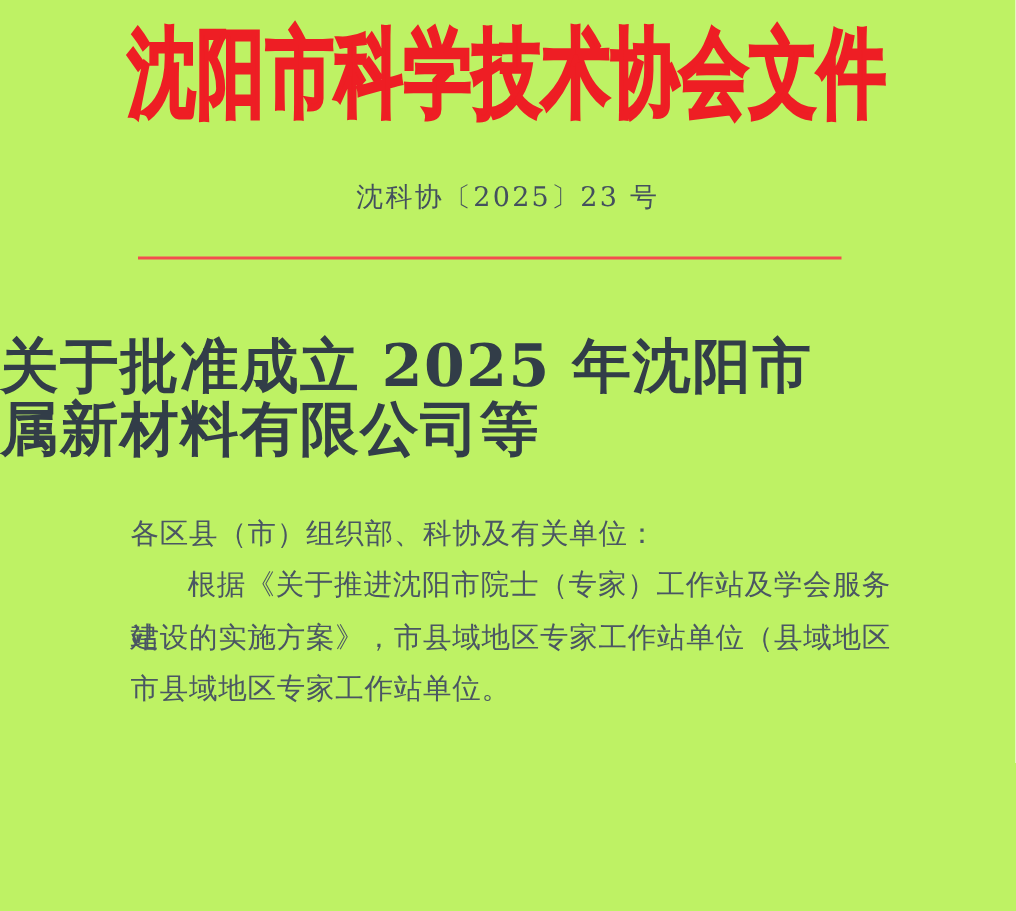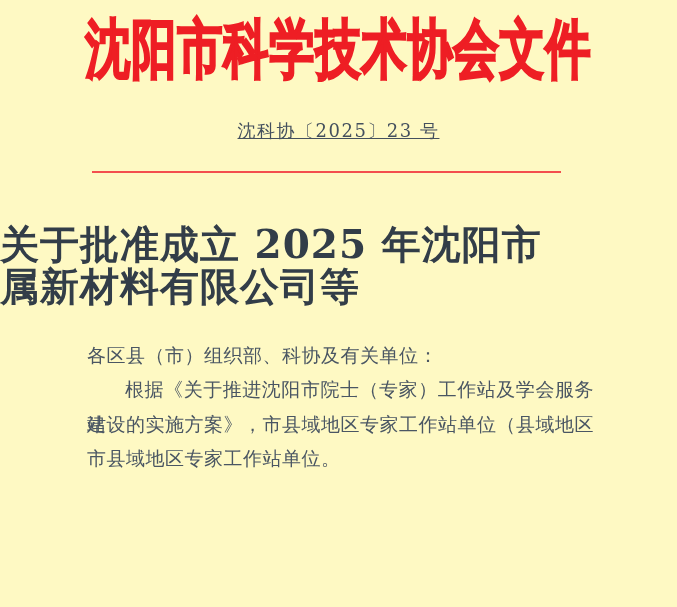--- a/index.html
+++ b/index.html
@@ -5,21 +5,21 @@
   html, body {
     margin: 0;
     padding: 0;
     background: #ffffff;
     font-family: "DejaVu Serif", "Liberation Serif", serif;
   }
   .page {
     position: relative;
     width: 677px;
     height: 607px;
-    background: #fef9c3;
+    background: #bef264;
     overflow: hidden;
   }
   
   .header-title {
     position: absolute;
     top: 7px;
     left: 0;
     width: 100%;
     text-align: center;
     font-size: 45px;
@@ -34,21 +34,20 @@
   
   .doc-number {
     position: absolute;
     top: 119px;
     left: 0;
     width: 100%;
     text-align: center;
     font-size: 18px;
     color: #44505e;
     letter-spacing: 1.5px;
-    text-decoration: underline;
   }
   
   .red-line {
     position: absolute;
     top: 171px;
     left: 92px;
     width: 469px;
     height: 2px;
     background: #f34e4e;
   }

